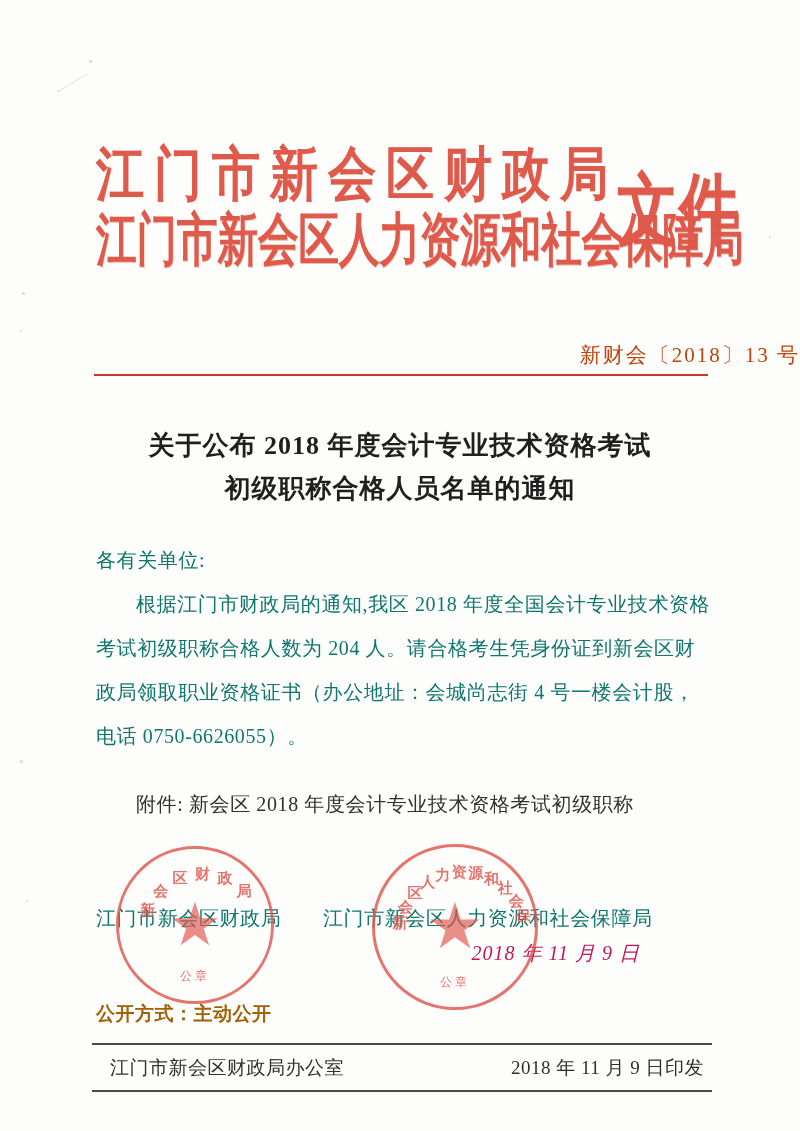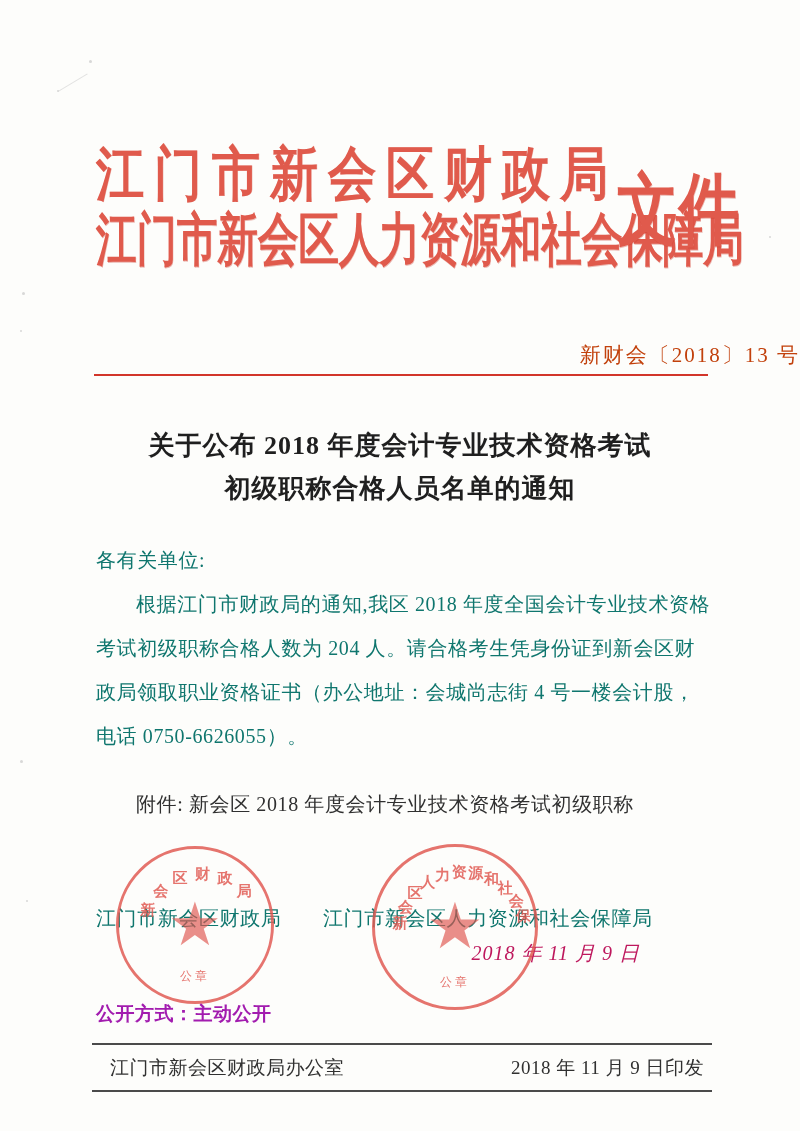--- a/index.html
+++ b/index.html
@@ -216,21 +216,21 @@
   }
 
   
   .disclose {
     position: absolute;
     left: 96px;
     top: 1001px;
     font-size: 19px;
     font-weight: bold;
     letter-spacing: 0.5px;
-    color: #a21caf;
+    color: #a16207;
     font-family: "Liberation Sans", "DejaVu Sans", sans-serif;
   }
   .hr-a, .hr-b {
     position: absolute;
     left: 92px;
     width: 620px;
     height: 1.5px;
     background: #4a4a4a;
   }
   .hr-a { top: 1043px; }

